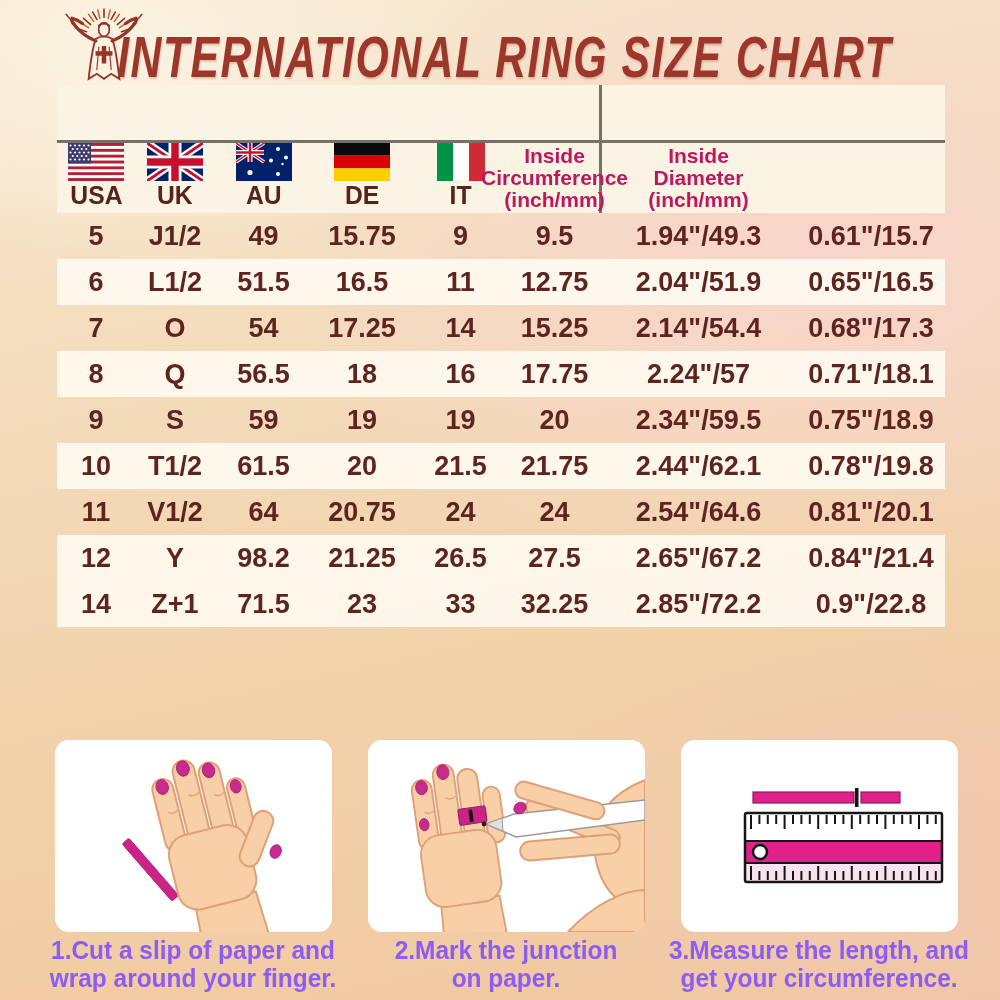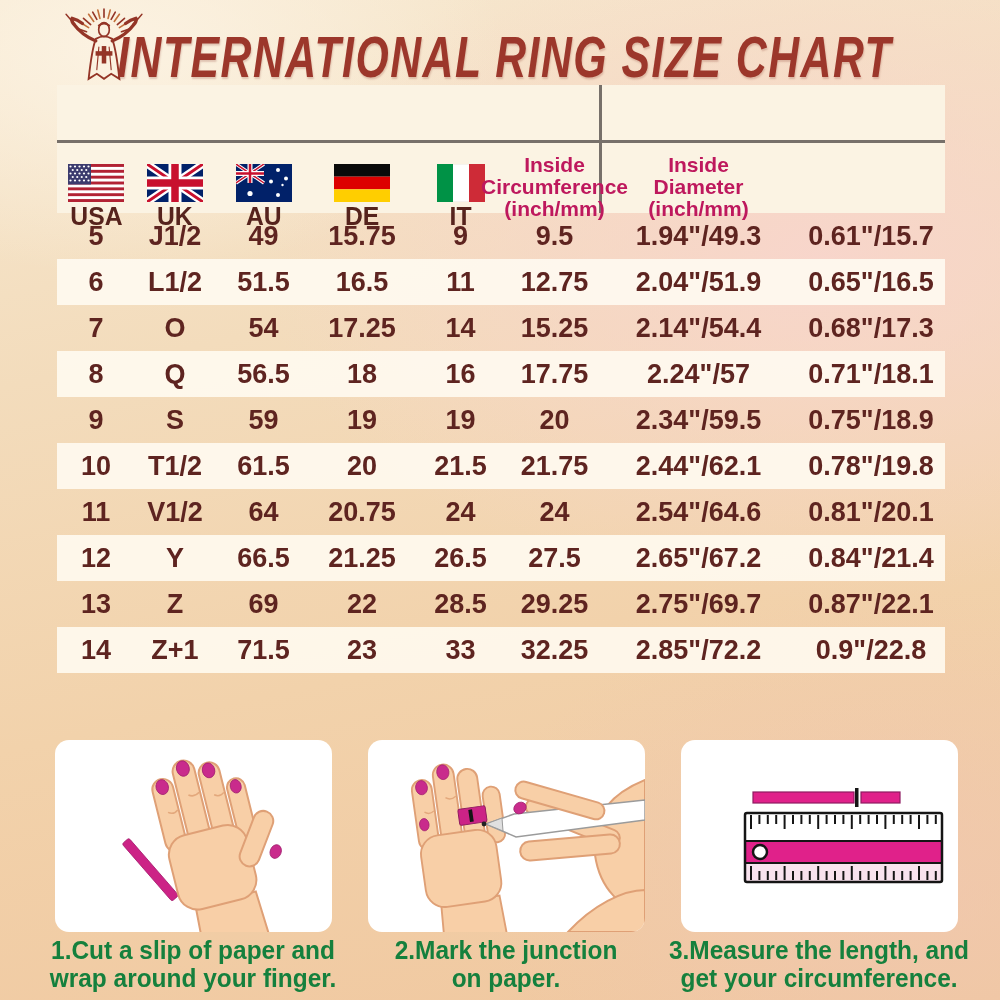--- a/index.html
+++ b/index.html
@@ -24,35 +24,35 @@
   .sizetable{position:absolute;left:57px;top:85px;width:888px;}
   .thead{position:relative;height:128px;background:#fbf3e3;}
   .sec-row{display:grid;grid-template-columns:543px 345px;height:55px;}
   .sec{display:flex;align-items:center;justify-content:center;}
   .sec span{font-weight:bold;font-size:33px;color:#4e1f1a;white-space:nowrap;
     transform:scaleX(0.84);letter-spacing:0px;}
   .hline{position:absolute;left:0;top:55px;width:100%;height:3px;background:#77706a;}
   .vline{position:absolute;left:542px;top:0;width:3px;height:128px;background:#77706a;}
   .grid8{display:grid;grid-template-columns:78px 80px 97px 100px 97px 91px 197px 148px;}
   .subhead{position:absolute;left:0;top:58px;width:100%;height:70px;}
-  .fcell{display:flex;flex-direction:column;align-items:center;justify-content:flex-start;padding-top:21px;}
+  .fcell{display:flex;flex-direction:column;align-items:center;justify-content:flex-start;padding-top:0;}
   .fcell svg{display:block;}
   .fcell .code{font-size:26px;font-weight:600;color:#56231d;line-height:28px;transform:scaleX(0.95);}
   .dcell{display:flex;flex-direction:column;align-items:center;justify-content:center;
     color:#be185d;font-size:21px;line-height:22px;font-weight:600;}
   .trow{height:46px;align-items:center;}
   .trow.alt{background:rgba(255,251,242,0.87);}
   .tcell{text-align:center;font-size:27px;font-weight:600;color:#5e2420;
     font-family:"Liberation Sans",sans-serif;}
   
   .panel{position:absolute;top:740px;width:277px;height:192px;background:#ffffff;
     border-radius:14px;overflow:hidden;}
   #panel-1{left:55px;} #panel-2{left:368px;} #panel-3{left:681px;}
   .caption{position:absolute;top:936px;width:320px;text-align:center;
-    font-weight:bold;font-size:26px;line-height:28px;color:#15803d;}
+    font-weight:bold;font-size:26px;line-height:28px;color:#8b5cf6;}
   .caption span{display:block;transform:scaleX(0.94);white-space:nowrap;}
   #caption-1{left:33px;} #caption-2{left:346px;} #caption-3{left:659px;}
 </style>
 </head>
 <body>
 
 <svg class="logo" viewBox="0 0 110 78">
   <g stroke="#943527" stroke-width="1.6" fill="none" stroke-linecap="round">
     <path d="M55,13 V5 M48,15 L44,8 M62,15 L66,8 M42,20 L35,14 M68,20 L75,14 M38,27 L29,24 M72,27 L81,24"></path>
     <path stroke="#c2703b" d="M51,14 L49,6 M59,14 L61,6 M45,17 L40,10 M65,17 L70,10 M40,23 L32,18 M70,23 L78,18"></path>
@@ -251,36 +251,26 @@
         <div class="tcell">64</div>
         <div class="tcell">20.75</div>
         <div class="tcell">24</div>
         <div class="tcell">24</div>
         <div class="tcell">2.54"/64.6</div>
         <div class="tcell">0.81"/20.1</div>
       </div>
       <div class="trow grid8 alt">
         <div class="tcell">12</div>
         <div class="tcell">Y</div>
-        <div class="tcell">66.5</div>
+        <div class="tcell">98.2</div>
         <div class="tcell">21.25</div>
         <div class="tcell">26.5</div>
         <div class="tcell">27.5</div>
         <div class="tcell">2.65"/67.2</div>
         <div class="tcell">0.84"/21.4</div>
-      </div>
-      <div class="trow grid8">
-        <div class="tcell">13</div>
-        <div class="tcell">Z</div>
-        <div class="tcell">69</div>
-        <div class="tcell">22</div>
-        <div class="tcell">28.5</div>
-        <div class="tcell">29.25</div>
-        <div class="tcell">2.75"/69.7</div>
-        <div class="tcell">0.87"/22.1</div>
       </div>
       <div class="trow grid8 alt">
         <div class="tcell">14</div>
         <div class="tcell">Z+1</div>
         <div class="tcell">71.5</div>
         <div class="tcell">23</div>
         <div class="tcell">33</div>
         <div class="tcell">32.25</div>
         <div class="tcell">2.85"/72.2</div>
         <div class="tcell">0.9"/22.8</div>

